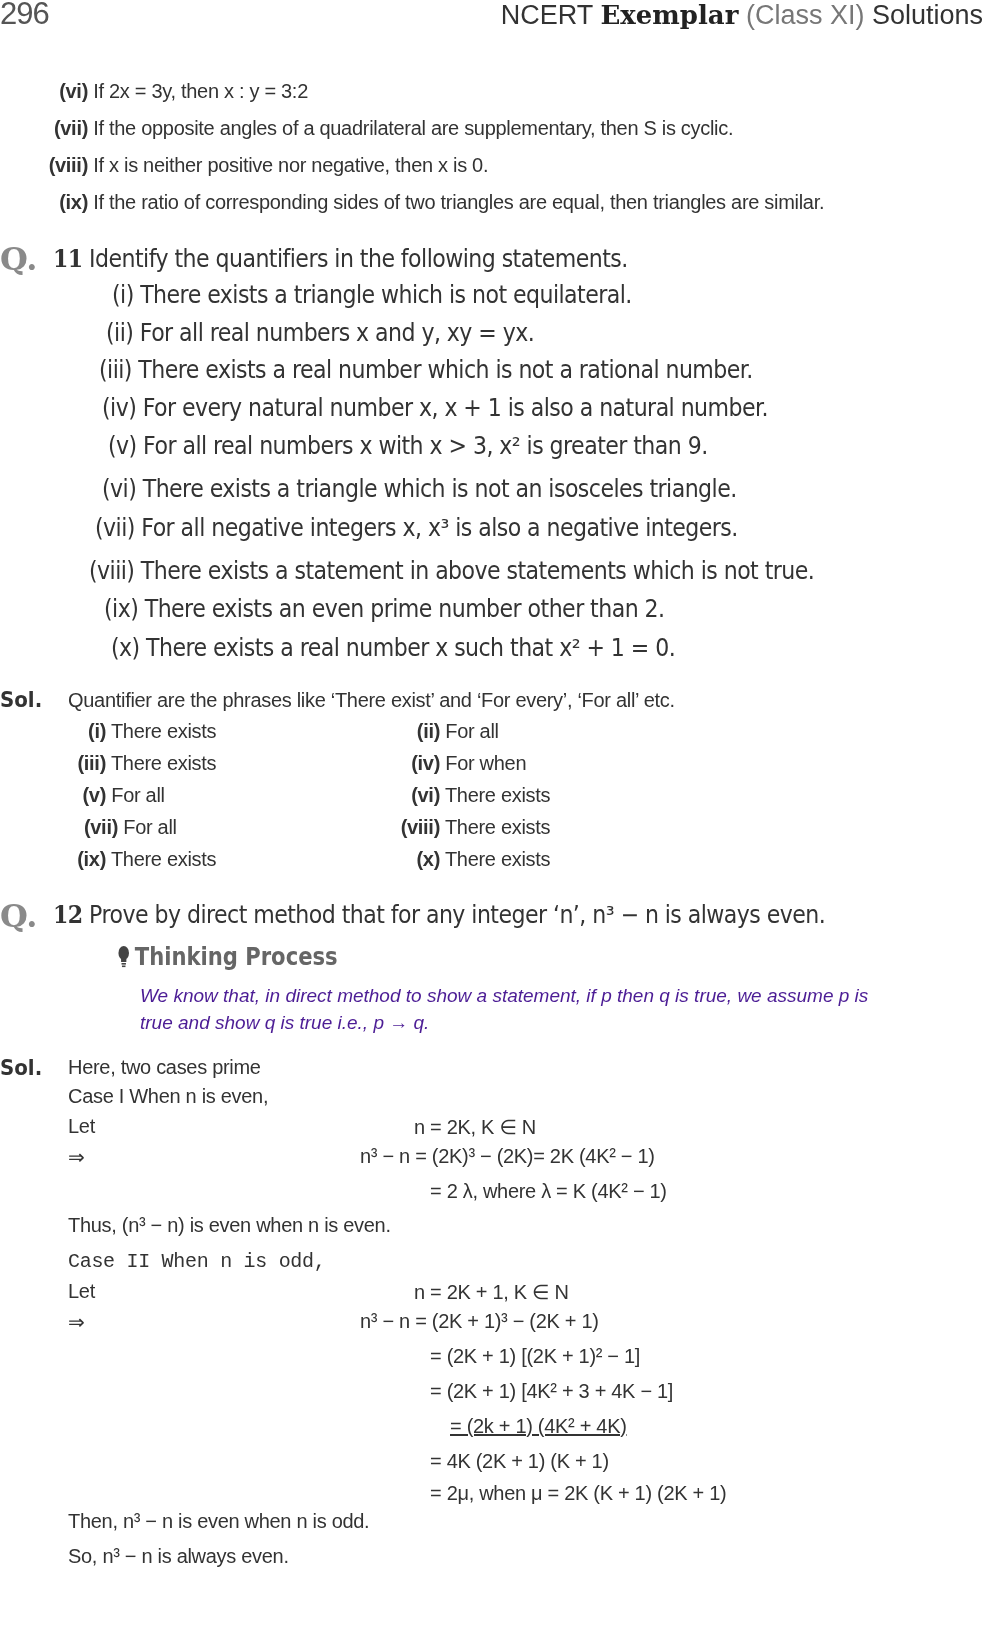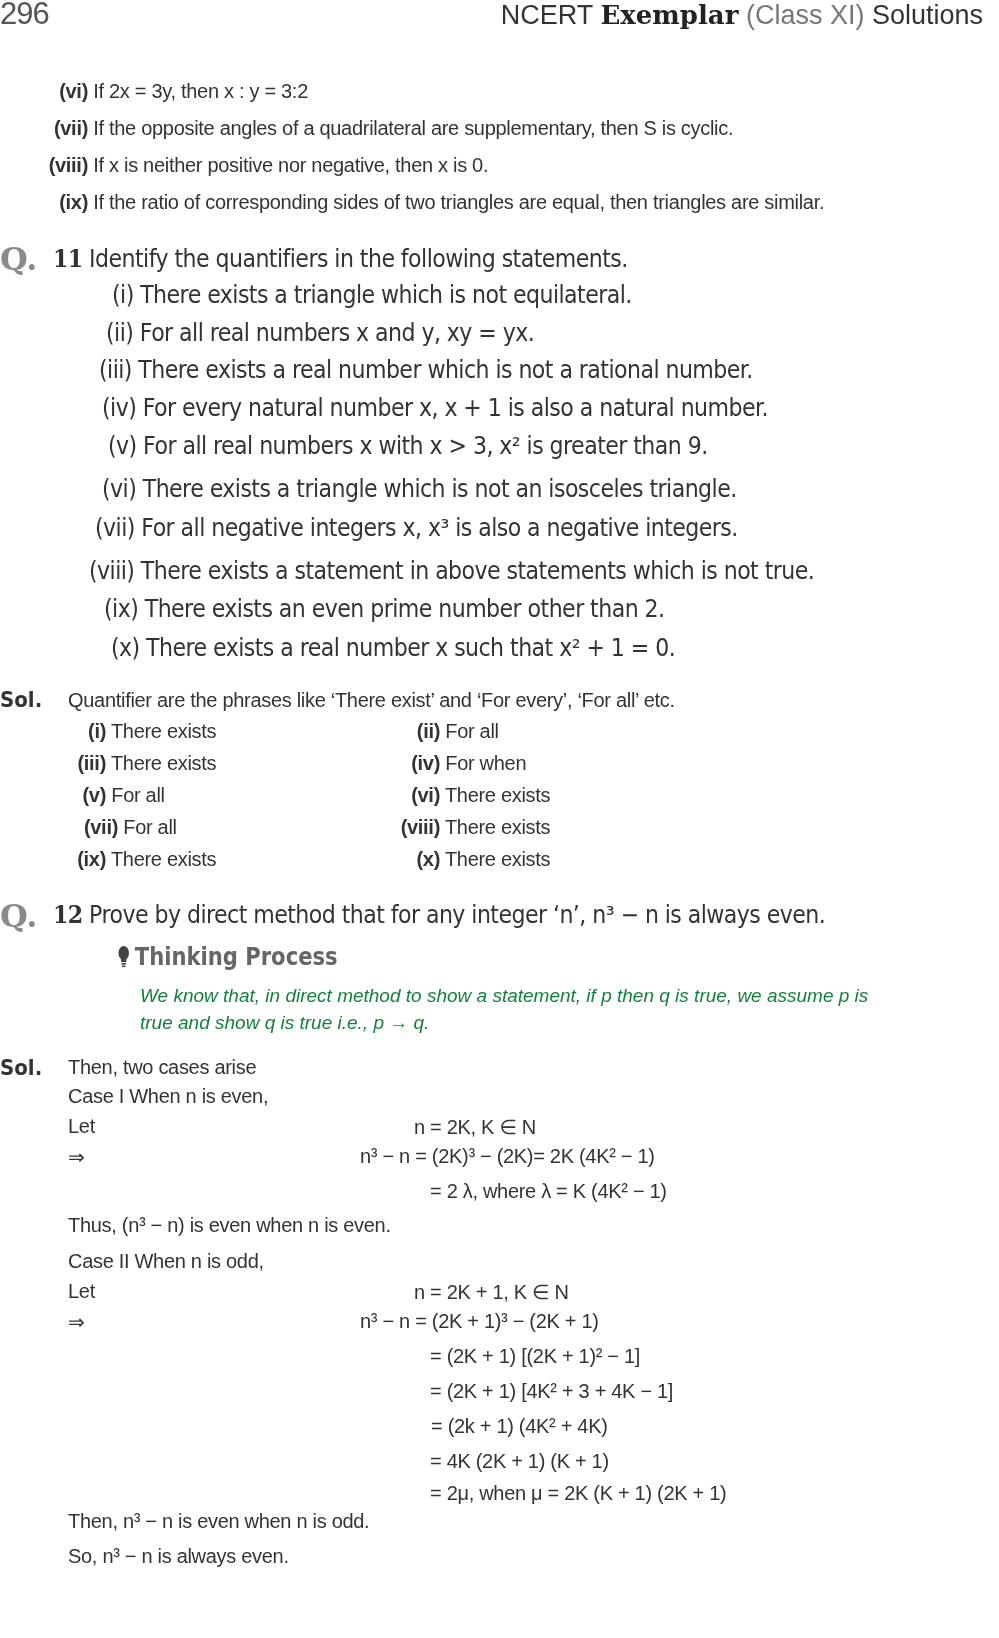--- a/index.html
+++ b/index.html
@@ -9,21 +9,21 @@
   .hdr-title { right: 16px; top: 0; font-family: "Liberation Sans", sans-serif; font-size: 27px; color: #333; }
   .hdr-title .b { font-family: "DejaVu Serif", serif; font-weight: bold; color: #222; font-size: 26px; }
   .hdr-title .g { color: #777; }
   .sans { font-family: "Liberation Sans", sans-serif; font-size: 20px; color: #333; letter-spacing: -0.3px; }
   .lbl { font-weight: bold; color: #333; display: inline-block; text-align: right; }
   .q { font-family: "DejaVu Sans", sans-serif; font-size: 24px; color: #333; letter-spacing: -0.6px; transform: scaleX(0.92); transform-origin: left top; }
   .qmark { font-family: "DejaVu Serif", serif; font-weight: bold; font-size: 32px; color: #8a8a8a; }
   .qnum { font-family: "DejaVu Serif", serif; font-weight: bold; }
   .sol { font-family: "DejaVu Sans", sans-serif; font-weight: bold; font-size: 22px; color: #333; transform: scaleX(0.9); transform-origin: left top; }
   .tp { font-family: "DejaVu Sans", sans-serif; font-weight: bold; font-size: 24px; color: #666; transform: scaleX(0.88); transform-origin: left top; }
-  .ital { font-family: "Liberation Sans", sans-serif; font-style: italic; font-size: 19px; color: #15803d; }
+  .ital { font-family: "Liberation Sans", sans-serif; font-style: italic; font-size: 19px; color: #4c1d95; }
   .math { font-family: "Liberation Sans", sans-serif; font-size: 20px; color: #333; letter-spacing: -0.3px; }
   .bulb { display: inline-block; width: 13px; height: 22px; vertical-align: -3px; margin-right: 6px; }
 </style>
 </head>
 <body>
 
 <div class="abs hdr-num">296</div>
 <div class="abs hdr-title">
   <span>NCERT</span>
   <span class="b">Exemplar</span>
@@ -94,33 +94,33 @@
     <ellipse cx="6.5" cy="7" rx="6" ry="7" fill="#444"></ellipse>
     <rect x="3.5" y="13" width="6" height="3" fill="#444"></rect>
     <rect x="4" y="17" width="5" height="1.6" fill="#444"></rect>
     <rect x="4.5" y="19.5" width="4" height="1.6" fill="#444"></rect>
   </svg><span>Thinking Process</span>
 </div>
 <div class="abs ital" style="top:985px;left:140px;">We know that, in direct method to show a statement, if p then q is true, we assume p is</div>
 <div class="abs ital" style="top:1012px;left:140px;">true and show q is true i.e., p → q.</div>
 
 <div class="abs sol" style="top:1055px;left:0;">Sol.</div>
-<div class="abs sans" style="top:1056px;left:68px;">Then, two cases arise</div>
+<div class="abs sans" style="top:1056px;left:68px;">Here, two cases prime</div>
 <div class="abs sans" style="top:1085px;left:68px;">Case I When n is even,</div>
 <div class="abs sans" style="top:1115px;left:68px;">Let</div>
 <div class="abs math" style="top:1115px;left:414px;">n = 2K, K ∈ N</div>
 <div class="abs sans" style="top:1145px;left:68px;">⇒</div>
 <div class="abs math" style="top:1145px;left:360px;">n³ − n = (2K)³ − (2K)= 2K (4K² − 1)</div>
 <div class="abs math" style="top:1180px;left:430px;">= 2 λ, where λ = K (4K² − 1)</div>
 <div class="abs sans" style="top:1214px;left:68px;">Thus, (n³ − n) is even when n is even.</div>
 
-<div class="abs sans" style="top:1250px;left:68px;">Case II  When n is odd,</div>
+<div class="abs sans" style="top:1250px;left:68px;font-family:Liberation Mono, monospace;">Case II  When n is odd,</div>
 <div class="abs sans" style="top:1280px;left:68px;">Let</div>
 <div class="abs math" style="top:1280px;left:414px;">n = 2K + 1, K ∈ N</div>
 <div class="abs sans" style="top:1310px;left:68px;">⇒</div>
 <div class="abs math" style="top:1310px;left:360px;">n³ − n = (2K + 1)³ − (2K + 1)</div>
 <div class="abs math" style="top:1345px;left:430px;">= (2K + 1) [(2K + 1)² − 1]</div>
 <div class="abs math" style="top:1380px;left:430px;">= (2K + 1) [4K² + 3 + 4K − 1]</div>
-<div class="abs math" style="top:1415px;left:431px;">= (2k + 1) (4K² + 4K)</div>
+<div class="abs math" style="top:1415px;left:450px;text-decoration:underline;">= (2k + 1) (4K² + 4K)</div>
 <div class="abs math" style="top:1450px;left:430px;">= 4K (2K + 1) (K + 1)</div>
 <div class="abs math" style="top:1482px;left:430px;">= 2μ, when μ = 2K (K + 1) (2K + 1)</div>
 <div class="abs sans" style="top:1510px;left:68px;">Then, n³ − n is even when n is odd.</div>
 <div class="abs sans" style="top:1545px;left:68px;">So, n³ − n is always even.</div>
 
 </body></html>

